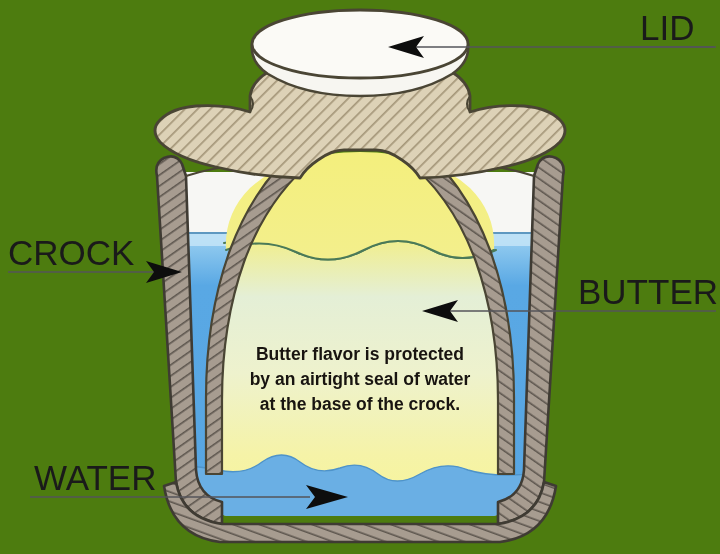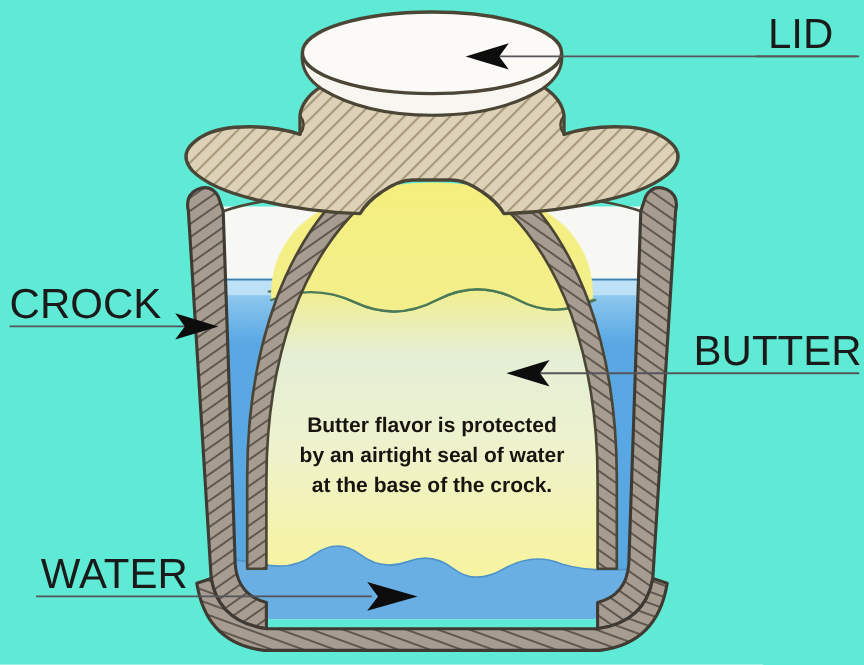--- a/index.html
+++ b/index.html
@@ -14,21 +14,21 @@
     position: relative;
     overflow: hidden;
     font-family: "Liberation Sans", sans-serif;
   }
   #diagram-root {
     position: absolute;
     left: 0;
     top: 0;
     width: 720px;
     height: 554px;
-    background: #5eead4;
+    background: #4d7c0f;
   }
   svg.diagram-svg {
     display: block;
     width: 720px;
     height: 554px;
   }
   .label-text {
     font-family: "Liberation Sans", sans-serif;
     font-size: 35px;
     fill: #1a1a1a;

